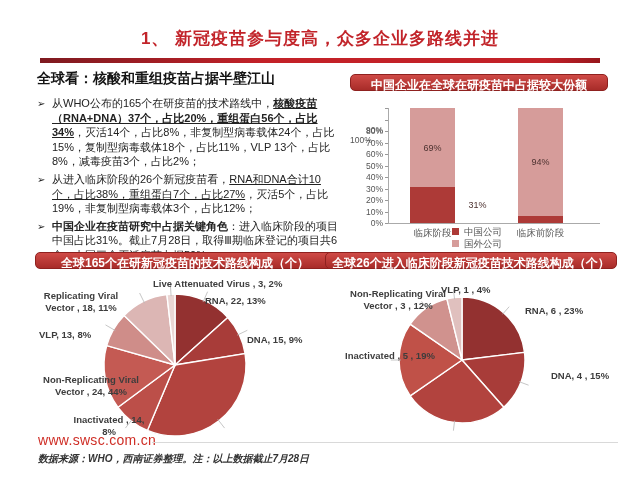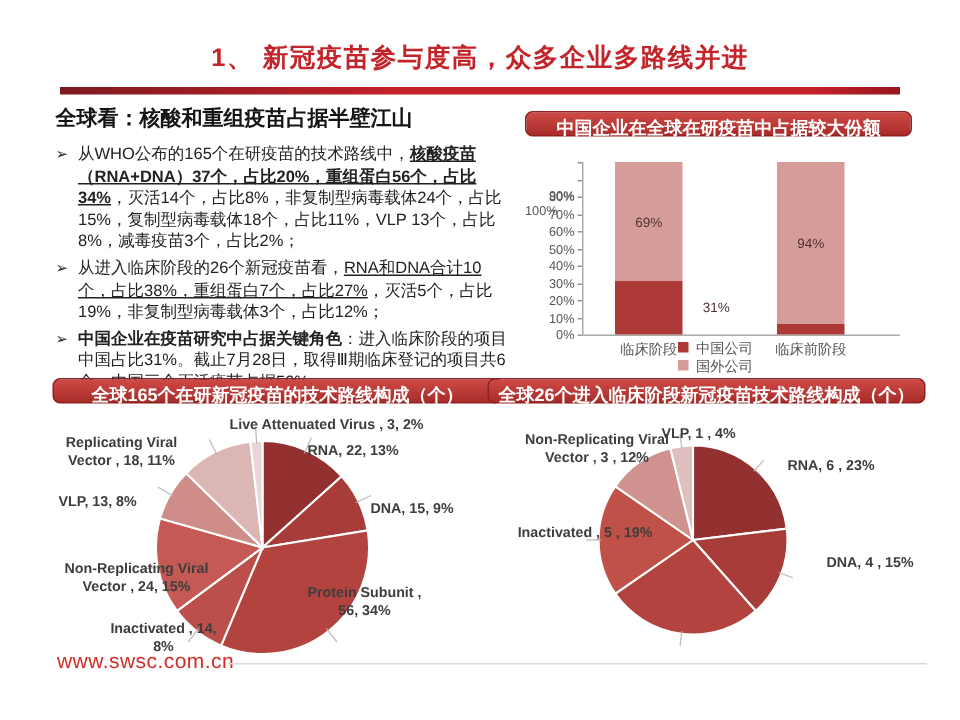--- a/index.html
+++ b/index.html
@@ -132,23 +132,22 @@
           <line x1="202.1" y1="57.2" x2="212.3" y2="52.3" stroke="#b8b8b8" stroke-width="0.8"></line>
           <line x1="182.6" y1="141.1" x2="189.6" y2="150.1" stroke="#b8b8b8" stroke-width="0.8"></line>
           <line x1="97.4" y1="141.1" x2="90.4" y2="150.1" stroke="#b8b8b8" stroke-width="0.8"></line>
           <line x1="72.3" y1="99.4" x2="61.1" y2="101.4" stroke="#b8b8b8" stroke-width="0.8"></line>
           <line x1="80.4" y1="52.6" x2="70.5" y2="46.9" stroke="#b8b8b8" stroke-width="0.8"></line>
           <line x1="109.6" y1="25.2" x2="104.6" y2="15.0" stroke="#b8b8b8" stroke-width="0.8"></line>
           <line x1="136.1" y1="18.2" x2="135.4" y2="6.9" stroke="#b8b8b8" stroke-width="0.8"></line>
         </svg>
       <div class="pie-label pl0">RNA, 22, 13%</div>
       <div class="pie-label pl1">DNA, 15, 9%</div>
-      <div class="pie-label pl2">Protein Subunit , 56, 34%</div>
       <div class="pie-label pl3">Inactivated , 14, 8%</div>
-      <div class="pie-label pl4">Non-Replicating Viral Vector , 24, 15%</div>
+      <div class="pie-label pl4">Non-Replicating Viral Vector , 24, 44%</div>
       <div class="pie-label pl5">VLP, 13, 8%</div>
       <div class="pie-label pl6">Replicating Viral Vector , 18, 11%</div>
       <div class="pie-label pl7">Live Attenuated Virus , 3, 2%</div>
     </div>
   </div>
 
   <div class="panel panel-pie-r">
     <div class="banner">全球26个进入临床阶段新冠疫苗技术路线构成（个）</div>
     <div class="pie-body">
       <svg id="pie2" width="292" height="172">
@@ -168,14 +167,15 @@
       <div class="pie-label pr0">RNA, 6 , 23%</div>
       <div class="pie-label pr1">DNA, 4 , 15%</div>
       <div class="pie-label pr3">Inactivated , 5 , 19%</div>
       <div class="pie-label pr4">Non-Replicating Viral Vector , 3 , 12%</div>
       <div class="pie-label pr5">VLP, 1 , 4%</div>
     </div>
   </div>
 
   <div class="site">www.swsc.com.cn</div>
   <div class="footer-line"></div>
+  <div class="source">数据来源：WHO，西南证券整理。注：以上数据截止7月28日</div>
 
 </div>
 
 </body></html>

